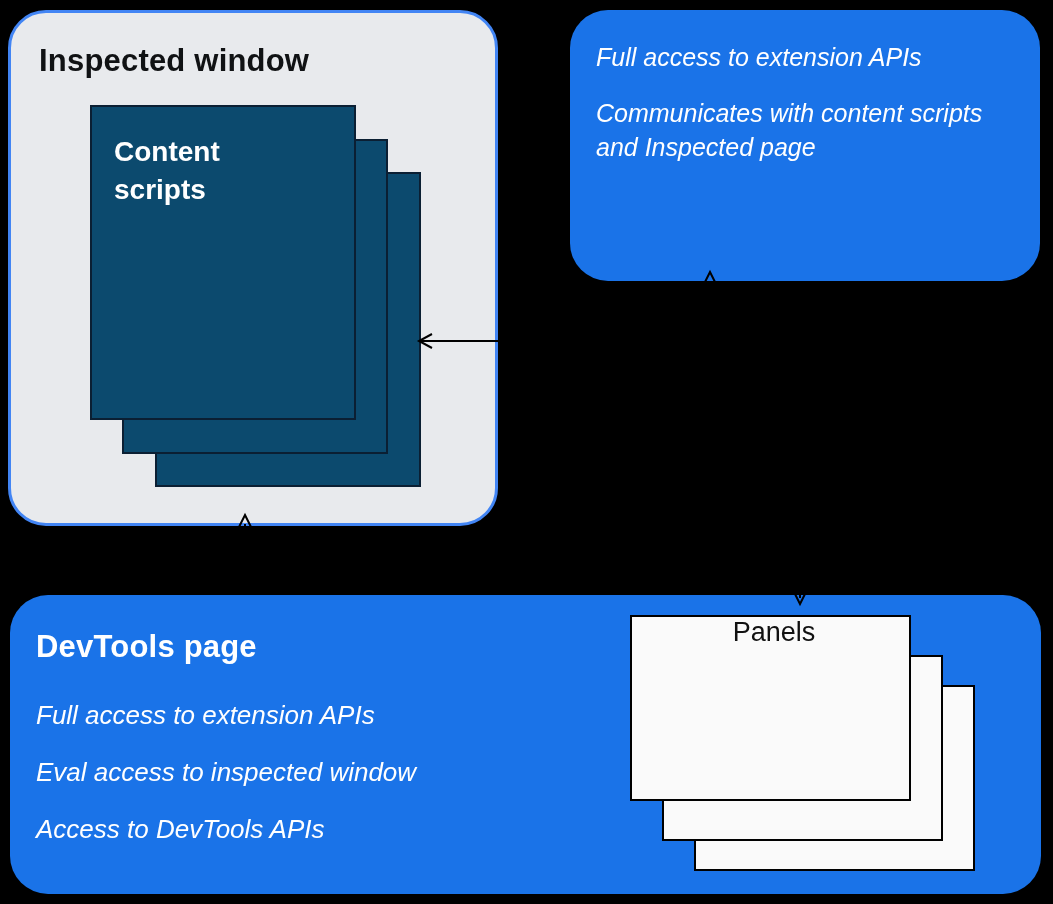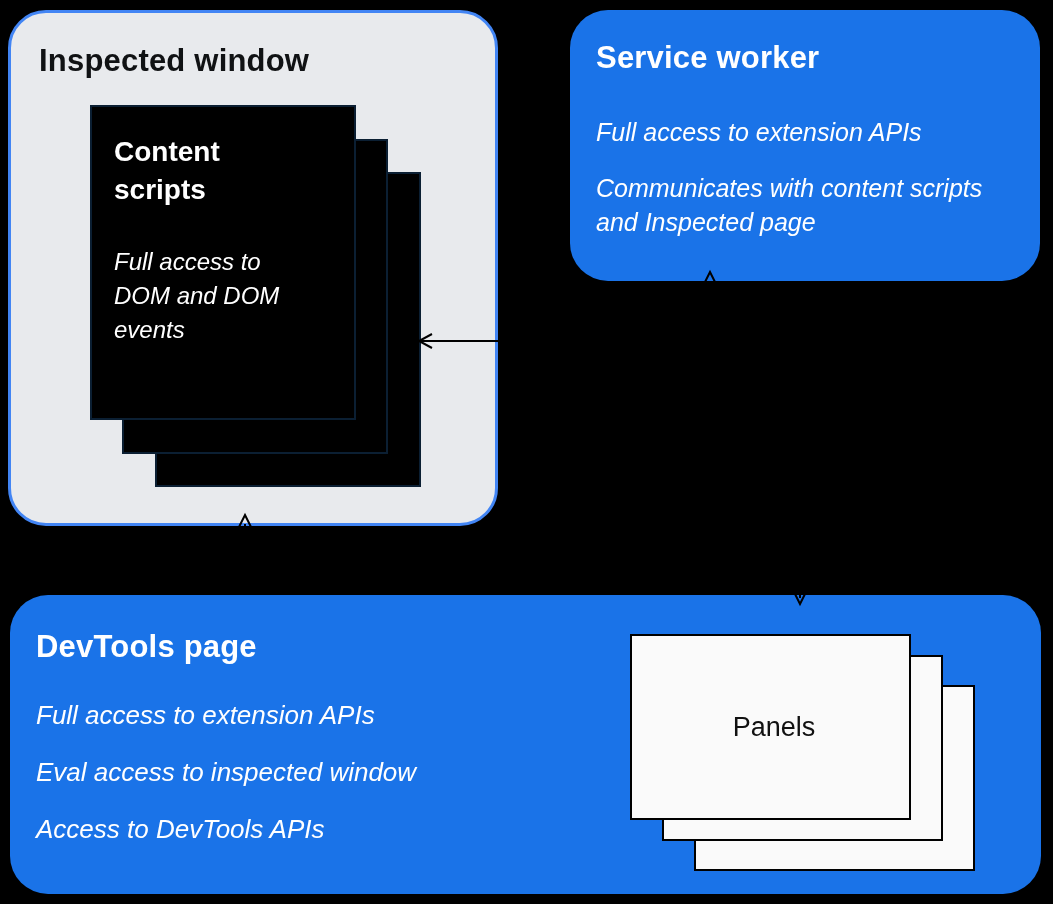--- a/index.html
+++ b/index.html
@@ -12,21 +12,21 @@
   
   .inspected{
     left:8px;top:10px;width:490px;height:516px;
     background:#e8eaed;border:3px solid #4285f4;border-radius:38px;
   }
   .inspected h2{
     margin:30px 0 0 28px;font-size:31px;font-weight:700;color:#101214;letter-spacing:.2px;
   }
   .cs-card{
     position:absolute;width:266px;height:315px;box-sizing:border-box;
-    background:#000000;border:2px solid #0b1f33;
+    background:#0c4a6e;border:2px solid #0b1f33;
   }
   .cs-back2{left:144px;top:159px;}
   .cs-back1{left:111px;top:126px;}
   .cs-front{left:79px;top:92px;padding:26px 22px;}
   .cs-front h3{margin:0;width:160px;font-size:28px;line-height:38px;font-weight:700;color:#fff;}
   .cs-front p{margin:36px 0 0;width:188px;font-size:24px;line-height:34px;font-style:italic;color:#fff;}
 
   
   .service{
     left:570px;top:10px;width:470px;height:271px;
@@ -43,43 +43,41 @@
     padding:34px 0 0 26px;
   }
   .devtools h2{margin:0 0 32px;font-size:31px;font-weight:700;letter-spacing:.2px;}
   .devtools p{margin:0 0 21px;max-width:560px;font-size:26px;line-height:36px;font-style:italic;}
   .panel-card{
     position:absolute;width:281px;height:186px;box-sizing:border-box;
     background:#fafafa;border:2px solid #000;
   }
   .p-back2{left:684px;top:90px;}
   .p-back1{left:652px;top:60px;}
-  .p-front{left:620px;top:39px;display:flex;align-items:center;justify-content:center;padding-left:7px;}
+  .p-front{left:620px;top:20px;display:flex;justify-content:center;padding-left:7px;}
   .p-front span{font-size:27px;color:#111;}
 
   
   .arrows{position:absolute;left:0;top:0;z-index:5;pointer-events:none;}
 </style>
 </head>
 <body>
 
 <div class="canvas">
 
   <section class="box inspected">
     <h2>Inspected window</h2>
     <div class="cs-card cs-back2"></div>
     <div class="cs-card cs-back1"></div>
     <div class="cs-card cs-front">
       <h3>Content scripts</h3>
-      <p>Full access to DOM and DOM events</p>
     </div>
   </section>
 
   <section class="box service">
-    <h2>Service worker</h2>
     <p>Full access to extension APIs</p>
     <p>Communicates with content scripts and Inspected page</p>
   </section>
 
   <section class="box devtools">
     <h2>DevTools page</h2>
     <p>Full access to extension APIs</p>
     <p>Eval access to inspected window</p>
     <p>Access to DevTools APIs</p>
     <div class="panel-card p-back2"></div>

